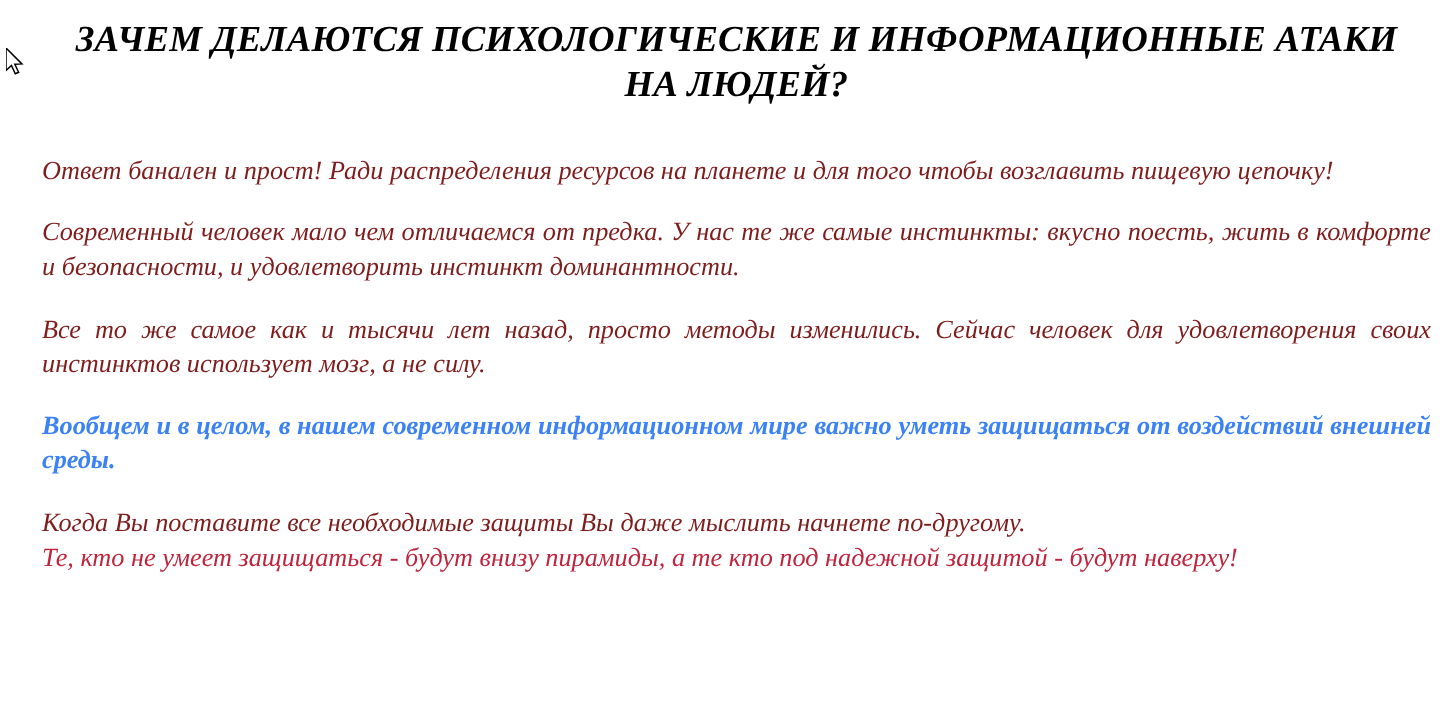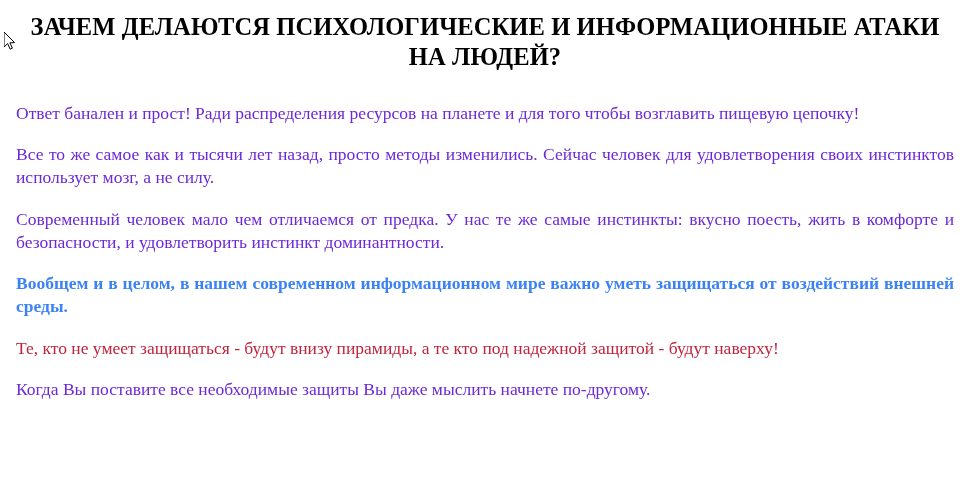--- a/index.html
+++ b/index.html
@@ -12,41 +12,42 @@
     height: 477px;
     overflow: hidden;
     font-family: "Liberation Serif", serif;
     color: #000000;
   }
   .page {
     position: relative;
     width: 966px;
     height: 477px;
     box-sizing: border-box;
-    padding: 8px 12px 0 16px;
+    padding: 8px 12px 0 28px;
+    font-style: italic;
   }
   .doc-title {
     font-family: "Liberation Serif", serif;
     font-weight: bold;
     font-size: 24.5px;
     line-height: 1.22;
     text-align: center;
     color: #000000;
     margin: 4px 0 0 0;
     padding: 0 6px;
     letter-spacing: 0.1px;
   }
   .body-block {
     margin-top: 30px;
   }
   p.para {
     font-family: "Liberation Serif", serif;
     font-size: 17.5px;
     line-height: 1.33;
-    color: #6d28d9;
+    color: #7f1d1d;
     margin: 0 0 18px 0;
     text-align: justify;
     text-justify: inter-word;
   }
   p.para.bold {
     font-weight: bold;
     color: #3b82f6;
   }
   p.para.accent {
     color: #c0243c;
@@ -67,24 +68,24 @@
 </style>
 </head>
 <body>
 
 <div class="page">
 
   <h1 class="doc-title">ЗАЧЕМ ДЕЛАЮТСЯ ПСИХОЛОГИЧЕСКИЕ И ИНФОРМАЦИОННЫЕ АТАКИ НА ЛЮДЕЙ?</h1>
 
   <div class="body-block">
     <p class="para">Ответ банален и прост! Ради распределения ресурсов на планете и для того чтобы возглавить пищевую цепочку!</p>
+    <p class="para">Современный человек мало чем отличаемся от предка. У нас те же самые инстинкты: вкусно поесть, жить в комфорте и безопасности, и удовлетворить инстинкт доминантности.</p>
     <p class="para">Все то же самое как и тысячи лет назад, просто методы изменились. Сейчас человек для удовлетворения своих инстинктов использует мозг, а не силу.</p>
-    <p class="para">Современный человек мало чем отличаемся от предка. У нас те же самые инстинкты: вкусно поесть, жить в комфорте и безопасности, и удовлетворить инстинкт доминантности.</p>
     <p class="para bold">Вообщем и в целом, в нашем современном информационном мире важно уметь защищаться от воздействий внешней среды.</p>
+    <p class="para last">Когда Вы поставите все необходимые защиты Вы даже мыслить начнете по-другому.</p>
     <p class="para accent">Те, кто не умеет защищаться - будут внизу пирамиды, а те кто под надежной защитой - будут наверху!</p>
-    <p class="para last">Когда Вы поставите все необходимые защиты Вы даже мыслить начнете по-другому.</p>
   </div>
 
   <svg class="cursor" viewBox="0 0 14 20">
     <polygon points="0,0 0,15 3.6,11.6 6.2,17.2 8.4,16.2 5.9,10.8 10.6,10.6" fill="#ffffff" stroke="#000000" stroke-width="1"></polygon>
   </svg>
 
 </div>
 
 </body></html>

